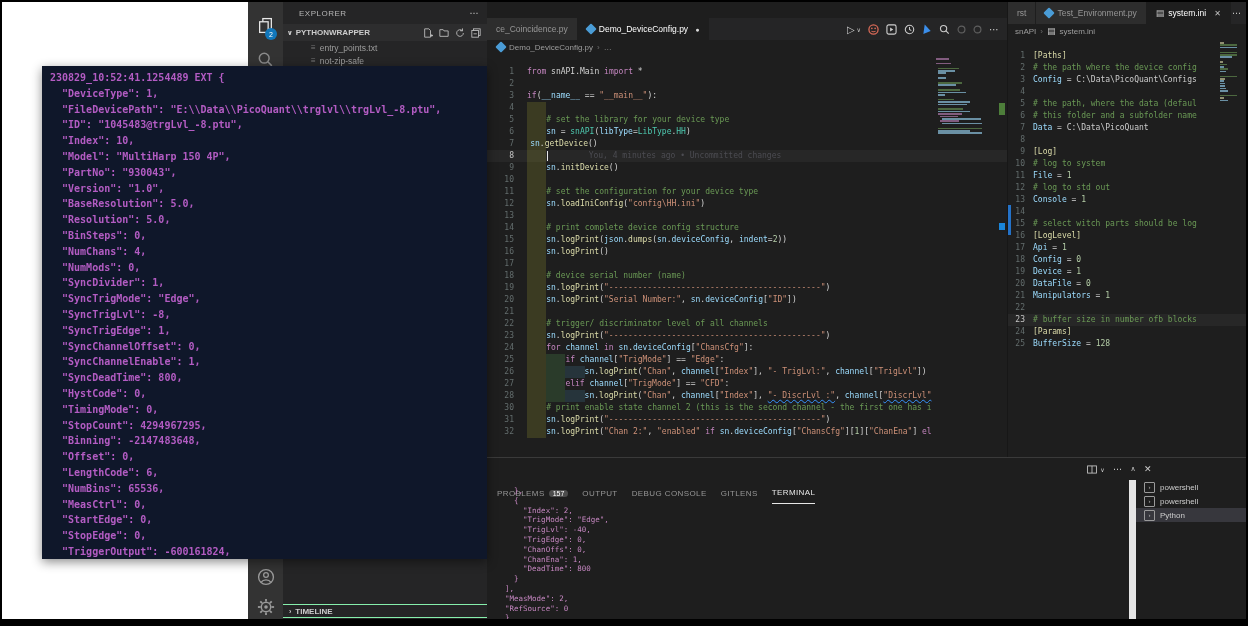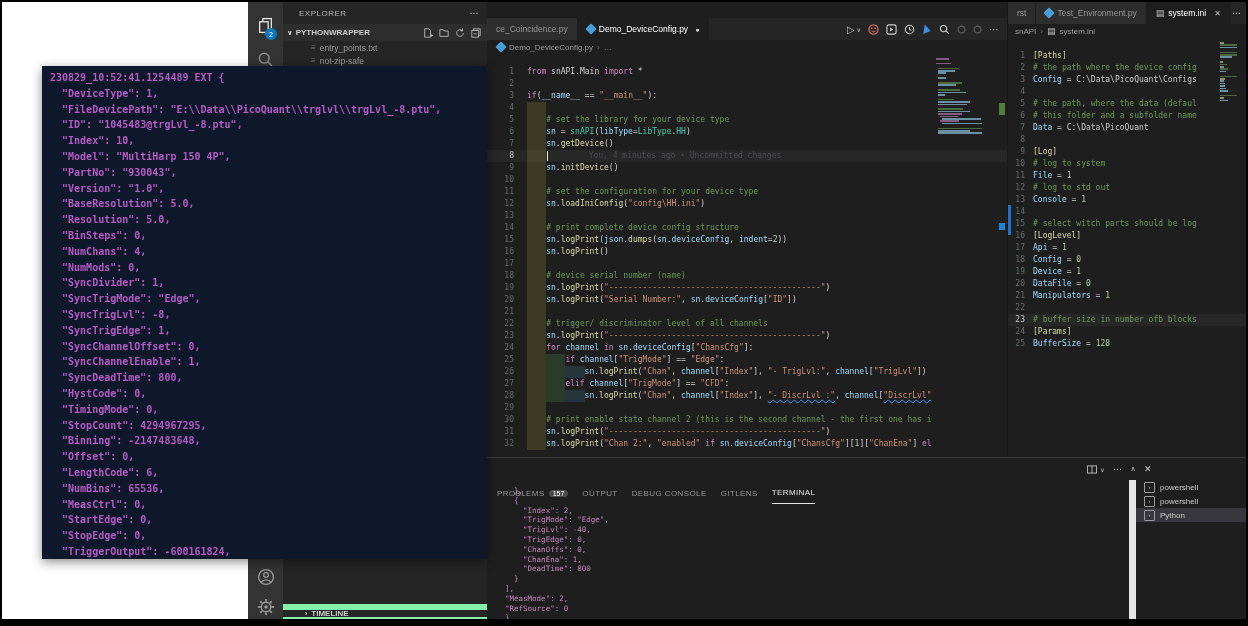--- a/index.html
+++ b/index.html
@@ -18,22 +18,22 @@
          color:#fff;font-size:7px;display:flex;align-items:center;justify-content:center;}
 
   
   .sbar{position:absolute;left:35px;top:0;width:204px;height:620px;background:#252526;color:#bbbbbb;}
   .sb-head{height:22px;display:flex;align-items:center;padding:0 8px 0 16px;font-size:8px;letter-spacing:.5px;color:#b6b6b6;}
   .sb-head .dots{margin-left:auto;color:#c5c5c5;font-size:9px;}
   .sb-sec{height:17px;display:flex;align-items:center;background:#2d2d2e;font-size:8px;font-weight:bold;color:#cccccc;padding:0 6px 0 4px;}
   .sb-sec .chev{font-size:7px;margin-right:3px;color:#cccccc;}
   .sb-acts{margin-left:auto;display:flex;gap:6px;align-items:center;}
   .sb-file{height:13px;display:flex;align-items:center;padding-left:28px;font-size:8.5px;color:#9d9d9d;gap:4px;}
-  .sb-bottom{position:absolute;left:0;width:204px;height:13px;border-top:6px solid #86efac;display:flex;align-items:center;
-             font-size:8px;font-weight:bold;color:#cccccc;padding-left:22px;gap:4px;box-sizing:border-box;}
+  .sb-bottom{position:absolute;left:0;width:204px;height:13px;border-top:1px solid #86efac;display:flex;align-items:center;
+             font-size:8px;font-weight:bold;color:#cccccc;padding-left:6px;gap:4px;box-sizing:border-box;}
   .sb-bottom .chev{font-size:7px;}
 
   
   .ed1{position:absolute;left:239px;top:0;width:520px;height:455px;overflow:hidden;margin-top:16px;}
   .ed2{position:absolute;left:759px;top:0;width:241px;height:455px;border-left:1px solid #171717;overflow:hidden;}
   .tabbar{position:absolute;left:0;top:0;right:0;height:22px;background:#252526;display:flex;align-items:stretch;}
   .tab{display:flex;align-items:center;gap:4px;padding:0 9px;font-size:8.5px;background:#2d2d2d;color:#969696;
        border-right:1px solid #1e1e1e;white-space:nowrap;}
   .tab.active{background:#1e1e1e;color:#ffffff;}
   .tab.mod{color:#e2c08d;}
@@ -263,21 +263,21 @@
         <span>…</span>
       </div>
       <div class="code mono" id="code1">
           <div class="crow"></div>
           <div class="crow"><span class="gut" style="width: 27px;">1</span><div class="ctext" style="left: 40px; padding-left: 0px;"><span class="tk-kw">from</span><span class="tk-pun"> snAPI.Main </span><span class="tk-kw">import</span><span class="tk-pun"> *</span></div></div>
           <div class="crow"><span class="gut" style="width: 27px;">2</span><div class="ctext" style="left: 40px; padding-left: 0px;"></div></div>
           <div class="crow"><span class="gut" style="width: 27px;">3</span><div class="ctext" style="left: 40px; padding-left: 0px;"><span class="tk-kw">if</span><span class="tk-pun">(</span><span class="tk-var">__name__</span><span class="tk-pun"> == </span><span class="tk-str">"__main__"</span><span class="tk-pun">):</span></div></div>
           <div class="crow"><span class="gut" style="width: 27px;">4</span><div class="band b0" style="left: 40px; width: 19.2px;"></div><div class="ctext" style="left: 40px; padding-left: 0px;"></div></div>
           <div class="crow"><span class="gut" style="width: 27px;">5</span><div class="band b0" style="left: 40px; width: 19.2px;"></div><div class="ctext" style="left: 40px; padding-left: 19.2px;"><span class="tk-com"># set the library for your device type</span></div></div>
           <div class="crow"><span class="gut" style="width: 27px;">6</span><div class="band b0" style="left: 40px; width: 19.2px;"></div><div class="ctext" style="left: 40px; padding-left: 19.2px;"><span class="tk-var">sn</span><span class="tk-pun"> = </span><span class="tk-cls">snAPI</span><span class="tk-pun">(</span><span class="tk-prm">libType</span><span class="tk-pun">=</span><span class="tk-cls">LibType</span><span class="tk-pun">.</span><span class="tk-cls">HH</span><span class="tk-pun">)</span></div></div>
-          <div class="crow"><span class="gut" style="width: 27px;">7</span><div class="band b0" style="left: 40px; width: 19.2px;"></div><div class="ctext" style="left: 40px; padding-left: 19.2px;"><span class="tk-var">sn</span><span class="tk-pun">.</span><span class="tk-fn">getDevice</span><span class="tk-pun">()</span></div></div>
+          <div class="crow"><span class="gut" style="width: 27px;">7</span><div class="band b0" style="left: 40px; width: 19.2px;"></div><div class="ctext" style="left: 24px; padding-left: 19.2px;"><span class="tk-var">sn</span><span class="tk-pun">.</span><span class="tk-fn">getDevice</span><span class="tk-pun">()</span></div></div>
           <div class="crow hl"><span class="gut on" style="width: 27px;">8</span><div class="band b0" style="left: 40px; width: 19.2px;"></div><div class="ctext" style="left: 40px; padding-left: 19.2px;"><span class="blame" style="padding-left: 28px;">   You, 4 minutes ago • Uncommitted changes</span></div><div class="cursor" style="left: 60.2px;"></div></div>
           <div class="crow"><span class="gut" style="width: 27px;">9</span><div class="band b0" style="left: 40px; width: 19.2px;"></div><div class="ctext" style="left: 40px; padding-left: 19.2px;"><span class="tk-var">sn</span><span class="tk-pun">.</span><span class="tk-fn">initDevice</span><span class="tk-pun">()</span></div></div>
           <div class="crow"><span class="gut" style="width: 27px;">10</span><div class="band b0" style="left: 40px; width: 19.2px;"></div><div class="ctext" style="left: 40px; padding-left: 0px;"></div></div>
           <div class="crow"><span class="gut" style="width: 27px;">11</span><div class="band b0" style="left: 40px; width: 19.2px;"></div><div class="ctext" style="left: 40px; padding-left: 19.2px;"><span class="tk-com"># set the configuration for your device type</span></div></div>
           <div class="crow"><span class="gut" style="width: 27px;">12</span><div class="band b0" style="left: 40px; width: 19.2px;"></div><div class="ctext" style="left: 40px; padding-left: 19.2px;"><span class="tk-var">sn</span><span class="tk-pun">.</span><span class="tk-fn">loadIniConfig</span><span class="tk-pun">(</span><span class="tk-str">"config\HH.ini"</span><span class="tk-pun">)</span></div></div>
           <div class="crow"><span class="gut" style="width: 27px;">13</span><div class="band b0" style="left: 40px; width: 19.2px;"></div><div class="ctext" style="left: 40px; padding-left: 0px;"></div></div>
           <div class="crow"><span class="gut" style="width: 27px;">14</span><div class="band b0" style="left: 40px; width: 19.2px;"></div><div class="ctext" style="left: 40px; padding-left: 19.2px;"><span class="tk-com"># print complete device config structure</span></div></div>
           <div class="crow"><span class="gut" style="width: 27px;">15</span><div class="band b0" style="left: 40px; width: 19.2px;"></div><div class="ctext" style="left: 40px; padding-left: 19.2px;"><span class="tk-var">sn</span><span class="tk-pun">.</span><span class="tk-fn">logPrint</span><span class="tk-pun">(</span><span class="tk-var">json</span><span class="tk-pun">.</span><span class="tk-fn">dumps</span><span class="tk-pun">(</span><span class="tk-var">sn</span><span class="tk-pun">.</span><span class="tk-var">deviceConfig</span><span class="tk-pun">, </span><span class="tk-prm">indent</span><span class="tk-pun">=</span><span class="tk-num">2</span><span class="tk-pun">))</span></div></div>
           <div class="crow"><span class="gut" style="width: 27px;">16</span><div class="band b0" style="left: 40px; width: 19.2px;"></div><div class="ctext" style="left: 40px; padding-left: 19.2px;"><span class="tk-var">sn</span><span class="tk-pun">.</span><span class="tk-fn">logPrint</span><span class="tk-pun">()</span></div></div>
           <div class="crow"><span class="gut" style="width: 27px;">17</span><div class="band b0" style="left: 40px; width: 19.2px;"></div><div class="ctext" style="left: 40px; padding-left: 0px;"></div></div>
@@ -285,21 +285,20 @@
           <div class="crow"><span class="gut" style="width: 27px;">19</span><div class="band b0" style="left: 40px; width: 19.2px;"></div><div class="ctext" style="left: 40px; padding-left: 19.2px;"><span class="tk-var">sn</span><span class="tk-pun">.</span><span class="tk-fn">logPrint</span><span class="tk-pun">(</span><span class="tk-str">"--------------------------------------------"</span><span class="tk-pun">)</span></div></div>
           <div class="crow"><span class="gut" style="width: 27px;">20</span><div class="band b0" style="left: 40px; width: 19.2px;"></div><div class="ctext" style="left: 40px; padding-left: 19.2px;"><span class="tk-var">sn</span><span class="tk-pun">.</span><span class="tk-fn">logPrint</span><span class="tk-pun">(</span><span class="tk-str">"Serial Number:"</span><span class="tk-pun">, </span><span class="tk-var">sn</span><span class="tk-pun">.</span><span class="tk-var">deviceConfig</span><span class="tk-pun">[</span><span class="tk-str">"ID"</span><span class="tk-pun">])</span></div></div>
           <div class="crow"><span class="gut" style="width: 27px;">21</span><div class="band b0" style="left: 40px; width: 19.2px;"></div><div class="ctext" style="left: 40px; padding-left: 0px;"></div></div>
           <div class="crow"><span class="gut" style="width: 27px;">22</span><div class="band b0" style="left: 40px; width: 19.2px;"></div><div class="ctext" style="left: 40px; padding-left: 19.2px;"><span class="tk-com"># trigger/ discriminator level of all channels</span></div></div>
           <div class="crow"><span class="gut" style="width: 27px;">23</span><div class="band b0" style="left: 40px; width: 19.2px;"></div><div class="ctext" style="left: 40px; padding-left: 19.2px;"><span class="tk-var">sn</span><span class="tk-pun">.</span><span class="tk-fn">logPrint</span><span class="tk-pun">(</span><span class="tk-str">"--------------------------------------------"</span><span class="tk-pun">)</span></div></div>
           <div class="crow"><span class="gut" style="width: 27px;">24</span><div class="band b0" style="left: 40px; width: 19.2px;"></div><div class="ctext" style="left: 40px; padding-left: 19.2px;"><span class="tk-kw">for</span><span class="tk-pun"> </span><span class="tk-var">channel</span><span class="tk-pun"> </span><span class="tk-kw">in</span><span class="tk-pun"> </span><span class="tk-var">sn</span><span class="tk-pun">.</span><span class="tk-var">deviceConfig</span><span class="tk-pun">[</span><span class="tk-str">"ChansCfg"</span><span class="tk-pun">]:</span></div></div>
           <div class="crow"><span class="gut" style="width: 27px;">25</span><div class="band b0" style="left: 40px; width: 19.2px;"></div><div class="band b1" style="left: 59.2px; width: 19.2px;"></div><div class="ctext" style="left: 40px; padding-left: 38.4px;"><span class="tk-kw">if</span><span class="tk-pun"> </span><span class="tk-var">channel</span><span class="tk-pun">[</span><span class="tk-str">"TrigMode"</span><span class="tk-pun">] == </span><span class="tk-str">"Edge"</span><span class="tk-pun">:</span></div></div>
           <div class="crow"><span class="gut" style="width: 27px;">26</span><div class="band b0" style="left: 40px; width: 19.2px;"></div><div class="band b1" style="left: 59.2px; width: 19.2px;"></div><div class="band b2" style="left: 78.4px; width: 19.2px;"></div><div class="ctext" style="left: 40px; padding-left: 57.6px;"><span class="tk-var">sn</span><span class="tk-pun">.</span><span class="tk-fn">logPrint</span><span class="tk-pun">(</span><span class="tk-str">"Chan"</span><span class="tk-pun">, </span><span class="tk-var">channel</span><span class="tk-pun">[</span><span class="tk-str">"Index"</span><span class="tk-pun">], </span><span class="tk-str">"- TrigLvl:"</span><span class="tk-pun">, </span><span class="tk-var">channel</span><span class="tk-pun">[</span><span class="tk-str">"TrigLvl"</span><span class="tk-pun">])</span></div></div>
           <div class="crow"><span class="gut" style="width: 27px;">27</span><div class="band b0" style="left: 40px; width: 19.2px;"></div><div class="band b1" style="left: 59.2px; width: 19.2px;"></div><div class="ctext" style="left: 40px; padding-left: 38.4px;"><span class="tk-kw">elif</span><span class="tk-pun"> </span><span class="tk-var">channel</span><span class="tk-pun">[</span><span class="tk-str">"TrigMode"</span><span class="tk-pun">] == </span><span class="tk-str">"CFD"</span><span class="tk-pun">:</span></div></div>
           <div class="crow"><span class="gut" style="width: 27px;">28</span><div class="band b0" style="left: 40px; width: 19.2px;"></div><div class="band b1" style="left: 59.2px; width: 19.2px;"></div><div class="band b2" style="left: 78.4px; width: 19.2px;"></div><div class="ctext" style="left: 40px; padding-left: 57.6px;"><span class="tk-var">sn</span><span class="tk-pun">.</span><span class="tk-fn">logPrint</span><span class="tk-pun">(</span><span class="tk-str">"Chan"</span><span class="tk-pun">, </span><span class="tk-var">channel</span><span class="tk-pun">[</span><span class="tk-str">"Index"</span><span class="tk-pun">], </span><span class="tk-strw">"- DiscrLvl :"</span><span class="tk-pun">, </span><span class="tk-var">channel</span><span class="tk-pun">[</span><span class="tk-strw">"DiscrLvl"</span></div></div>
-          <div class="crow"><span class="gut" style="width: 27px;">29</span><div class="band b0" style="left: 40px; width: 19.2px;"></div><div class="ctext" style="left: 40px; padding-left: 0px;"></div></div>
           <div class="crow"><span class="gut" style="width: 27px;">30</span><div class="band b0" style="left: 40px; width: 19.2px;"></div><div class="ctext" style="left: 40px; padding-left: 19.2px;"><span class="tk-com"># print enable state channel 2 (this is the second channel - the first one has i</span></div></div>
           <div class="crow"><span class="gut" style="width: 27px;">31</span><div class="band b0" style="left: 40px; width: 19.2px;"></div><div class="ctext" style="left: 40px; padding-left: 19.2px;"><span class="tk-var">sn</span><span class="tk-pun">.</span><span class="tk-fn">logPrint</span><span class="tk-pun">(</span><span class="tk-str">"--------------------------------------------"</span><span class="tk-pun">)</span></div></div>
           <div class="crow"><span class="gut" style="width: 27px;">32</span><div class="band b0" style="left: 40px; width: 19.2px;"></div><div class="ctext" style="left: 40px; padding-left: 19.2px;"><span class="tk-var">sn</span><span class="tk-pun">.</span><span class="tk-fn">logPrint</span><span class="tk-pun">(</span><span class="tk-str">"Chan 2:"</span><span class="tk-pun">, </span><span class="tk-str">"enabled"</span><span class="tk-pun"> </span><span class="tk-kw">if</span><span class="tk-pun"> </span><span class="tk-var">sn</span><span class="tk-pun">.</span><span class="tk-var">deviceConfig</span><span class="tk-pun">[</span><span class="tk-str">"ChansCfg"</span><span class="tk-pun">][</span><span class="tk-num">1</span><span class="tk-pun">][</span><span class="tk-str">"ChanEna"</span><span class="tk-pun">] </span><span class="tk-kw">el</span></div></div>
         </div>
       <div class="mm" id="mm1" style="left:448px;width:58px;">
           <div class="st" style="top: 2px; left: 1px; width: 13.2px; background: rgb(197, 134, 192);"></div>
           <div class="st" style="top: 6.8px; left: 1px; width: 14.85px; background: rgb(197, 134, 192);"></div>
           <div class="st" style="top: 11.6px; left: 3px; width: 20.9px; background: rgb(106, 153, 85);"></div>
           <div class="st" style="top: 14px; left: 3px; width: 16.5px; background: rgb(156, 220, 254);"></div>
           <div class="st" style="top: 16.4px; left: 3px; width: 7.7px; background: rgb(156, 220, 254);"></div>

